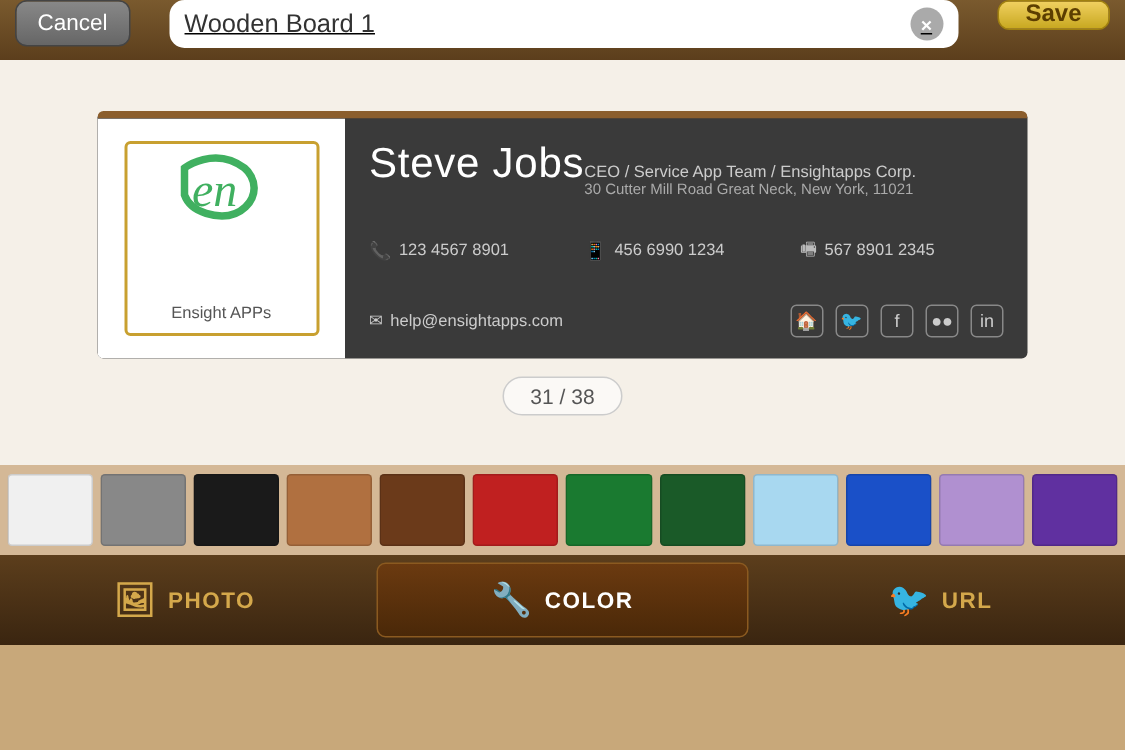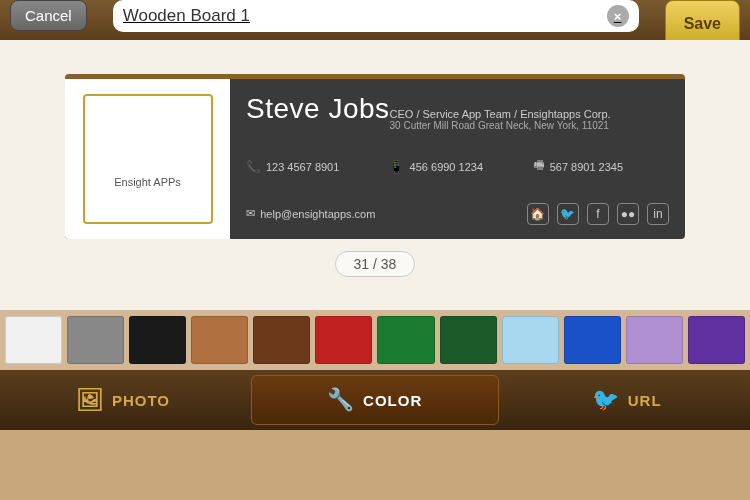--- a/index.html
+++ b/index.html
@@ -67,21 +67,21 @@
       flex-shrink: 0;
     }
 
     #save-button {
       background: linear-gradient(to bottom, #f0d060, #c8a820);
       border: 1px solid #a08010;
       border-radius: 8px;
       color: #5c3e00;
       font-size: 16px;
       font-weight: bold;
-      padding: 14px 18px;
+      padding: 0 18px;
       cursor: pointer;
     }
 
     
     #main-area {
       background: #f5f0e8;
       height: 270px;
       display: flex;
       align-items: center;
       justify-content: center;
@@ -307,20 +307,27 @@
 
   <button id="save-button">Save</button>
 </div>
 
 <div id="main-area">
 
   <div id="business-card">
 
     <div id="card-logo-section">
       <div id="logo-box">
+        <div id="logo-svg-wrapper">
+          <svg viewBox="0 0 80 55" xmlns="http://www.w3.org/2000/svg" width="80" height="55">
+
+            <path d="M10,10 C10,10 30,-5 50,10 C50,10 60,18 55,30 C55,30 50,42 35,42 C35,42 15,42 10,28 Z" fill="none" stroke="#40b060" stroke-width="5"></path>
+            <text x="15" y="35" font-size="32" fill="#40b060" font-family="Georgia" font-style="italic">en</text>
+          </svg>
+        </div>
         <div id="company-name-label">Ensight APPs</div>
       </div>
     </div>
 
     <div id="card-info-section">
 
       <div id="card-name-row">
         <span id="card-name">Steve Jobs</span>
         <div id="card-title-address">
           <span id="card-title">CEO / Service App Team / Ensightapps Corp.</span>

